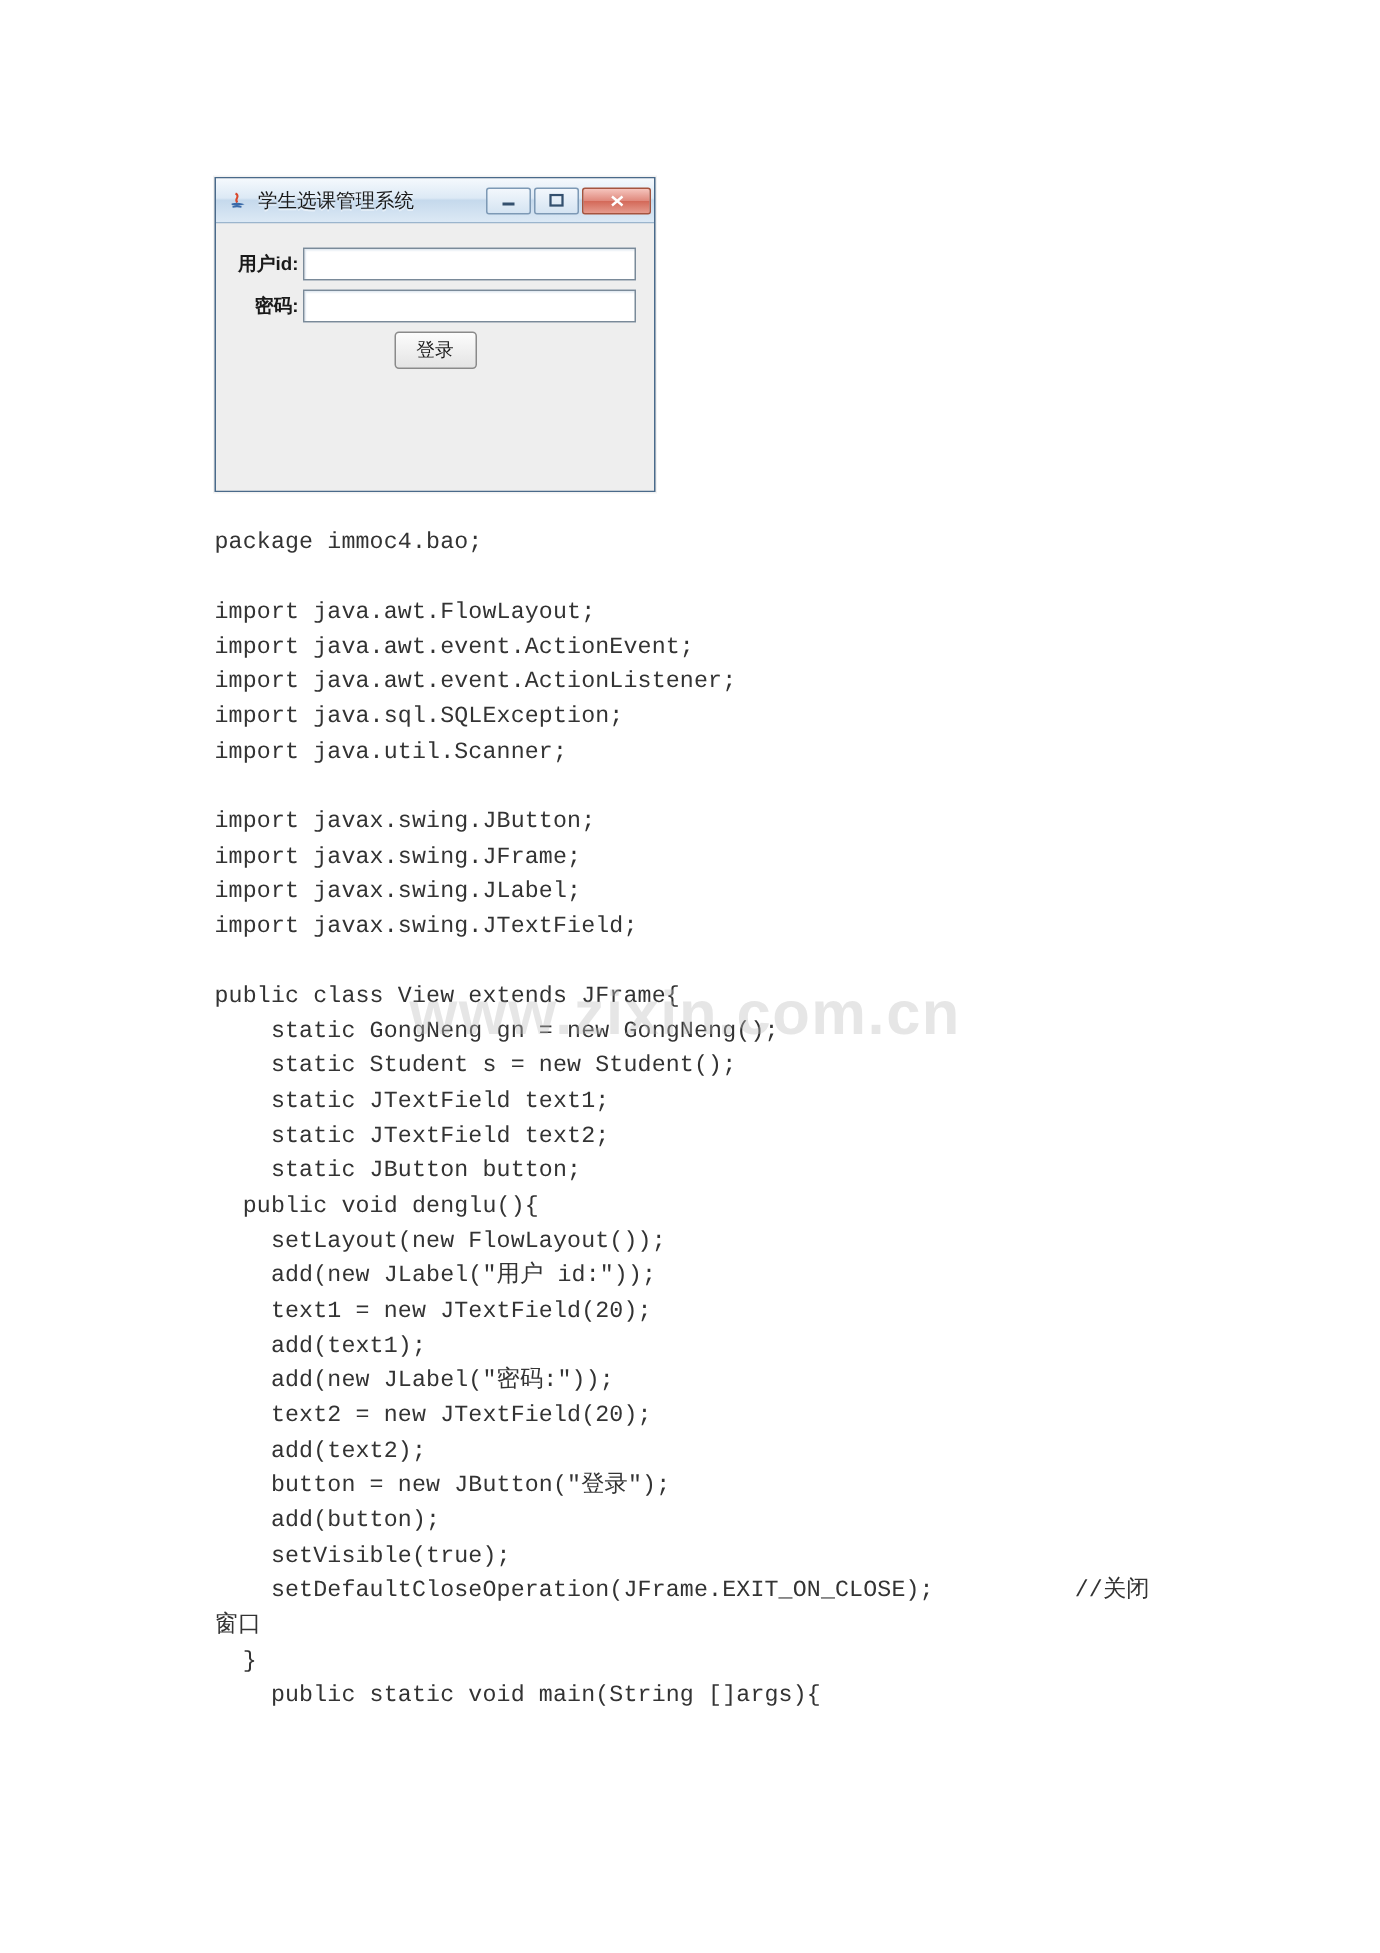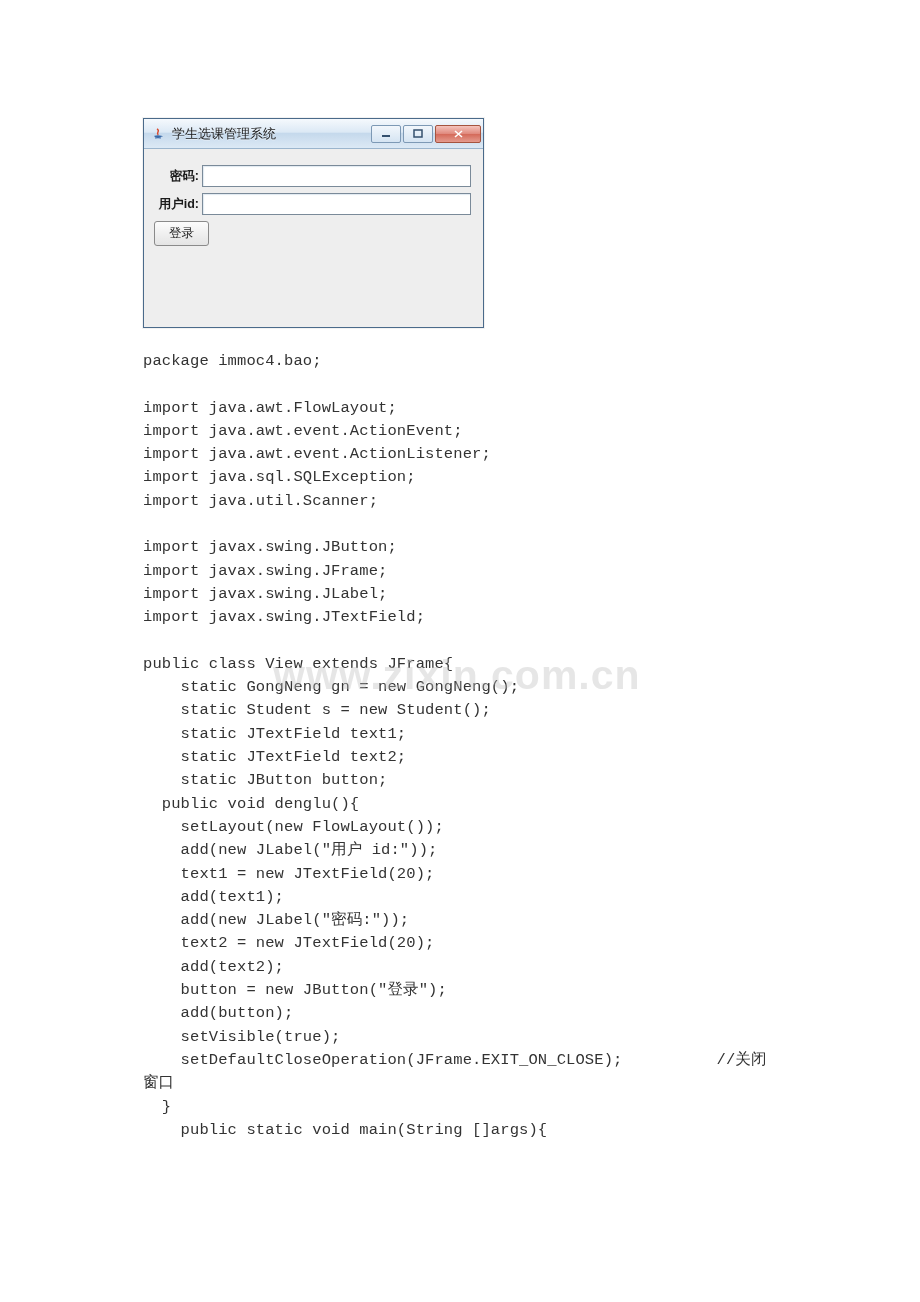--- a/index.html
+++ b/index.html
@@ -7,21 +7,21 @@
     margin: 0;
     padding: 0;
     font-family: "SimSun", "宋体", serif;
     background: #fff;
     width: 920px;
   }
   .page {
     padding: 118px 140px 60px 143px;
   }
   .window {
-    width: 341px;
+    width: 294px;
     border: 1px solid #4a6a8a;
     background: #e8e8e8;
     box-shadow: 0 0 0 1px rgba(0,0,0,0.05);
   }
   .titlebar {
     height: 30px;
     background: linear-gradient(to bottom, #f5f9fd 0%, #dce9f5 45%, #c5d9ec 50%, #dce9f5 100%);
     border-bottom: 1px solid #9bb5cd;
     display: flex;
     align-items: center;
@@ -90,21 +90,21 @@
   .form-input {
     flex: 1;
     height: 22px;
     border: 1px solid #7a8a99;
     background: #fff;
     box-shadow: inset 1px 1px 1px rgba(180,200,220,0.4);
     margin-right: 2px;
   }
   .login-row {
     display: flex;
-    justify-content: flex-start;
+    justify-content: center;
     margin-top: 6px;
   }
   .login-btn {
     padding: 3px 14px;
     font-family: "Microsoft YaHei", "SimSun", sans-serif;
     font-size: 12.5px;
     color: #1a1a1a;
     background: linear-gradient(to bottom, #fcfcfc, #e4e4e4);
     border: 1px solid #8a8a8a;
     border-radius: 3px;
@@ -162,25 +162,25 @@
           </div>
           <div class="win-btn close">
             <svg width="11" height="10">
                 <path d="M2 2 L9 8 M9 2 L2 8" stroke="#fff" stroke-width="1.6"></path>
               </svg>
           </div>
         </div>
       </div>
       <div class="window-body">
         <div class="form-row">
-          <span class="form-label">密码:</span>
+          <span class="form-label">用户id:</span>
           <div class="form-input"></div>
         </div>
         <div class="form-row">
-          <span class="form-label">用户id:</span>
+          <span class="form-label">密码:</span>
           <div class="form-input"></div>
         </div>
         <div class="login-row">
           <div class="login-btn">登录</div>
         </div>
       </div>
     </div>
 
     <div class="code" id="code-block"><div>package immoc4.bao;</div><div>&nbsp;</div><div>import java.awt.FlowLayout;</div><div>import java.awt.event.ActionEvent;</div><div>import java.awt.event.ActionListener;</div><div>import java.sql.SQLException;</div><div>import java.util.Scanner;</div><div>&nbsp;</div><div>import javax.swing.JButton;</div><div>import javax.swing.JFrame;</div><div>import javax.swing.JLabel;</div><div>import javax.swing.JTextField;</div><div>&nbsp;</div><div>public class View extends JFrame{</div><div>    static GongNeng gn = new GongNeng();</div><div>    static Student s = new Student();</div><div>    static JTextField text1;</div><div>    static JTextField text2;</div><div>    static JButton button;</div><div>  public void denglu(){</div><div>    setLayout(new FlowLayout());</div><div>    add(new JLabel("用户 id:"));</div><div>    text1 = new JTextField(20);</div><div>    add(text1);</div><div>    add(new JLabel("密码:"));</div><div>    text2 = new JTextField(20);</div><div>    add(text2);</div><div>    button = new JButton("登录");</div><div>    add(button);</div><div>    setVisible(true);</div><div>    setDefaultCloseOperation(JFrame.EXIT_ON_CLOSE);          //关闭</div><div style="margin-left: 0px;">窗口</div><div>  }</div><div>    public static void main(String []args){</div></div>
 

